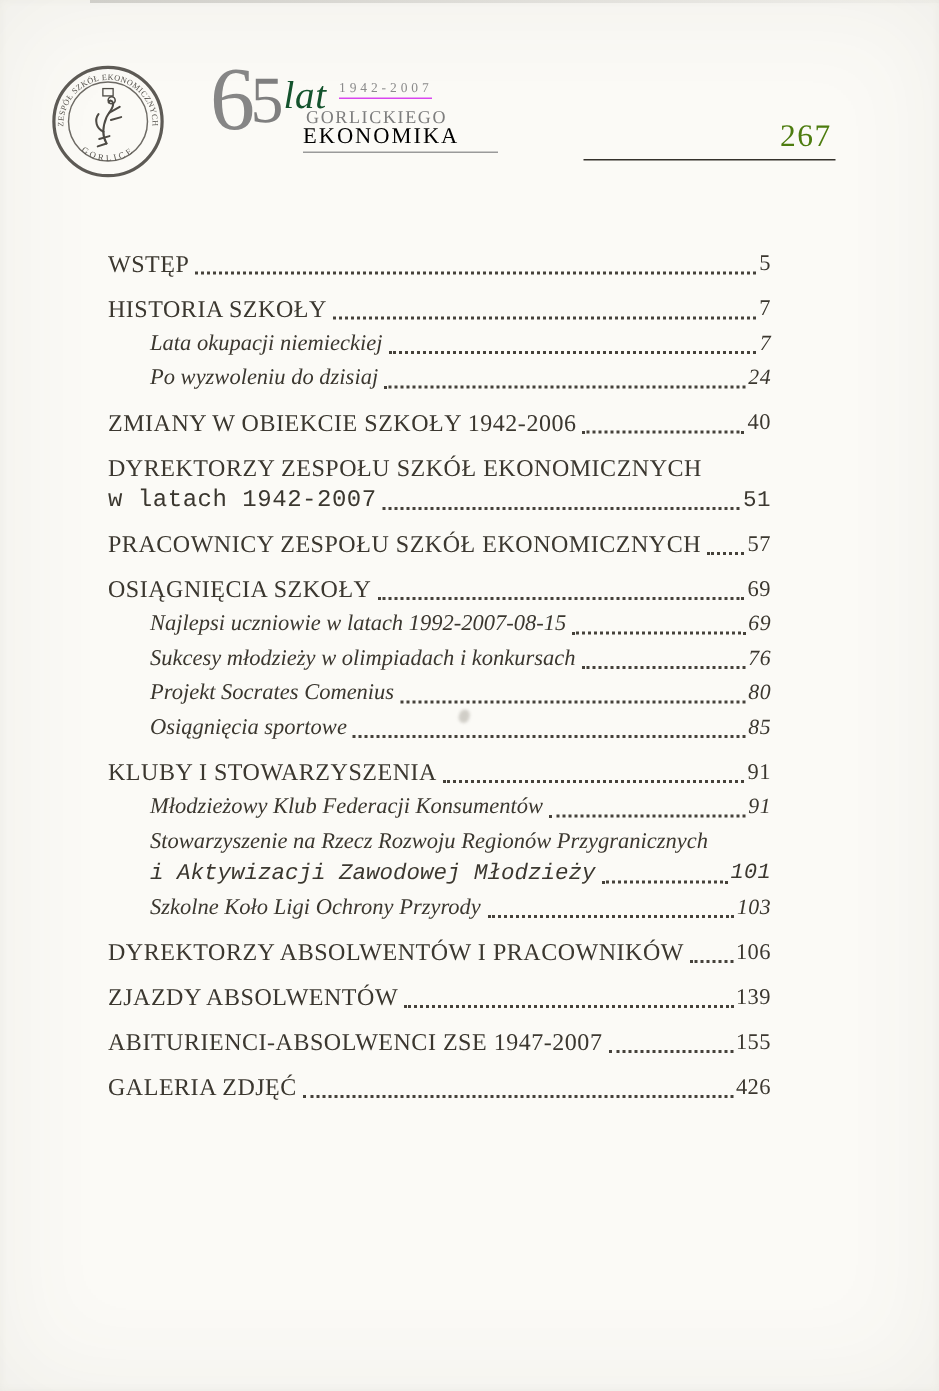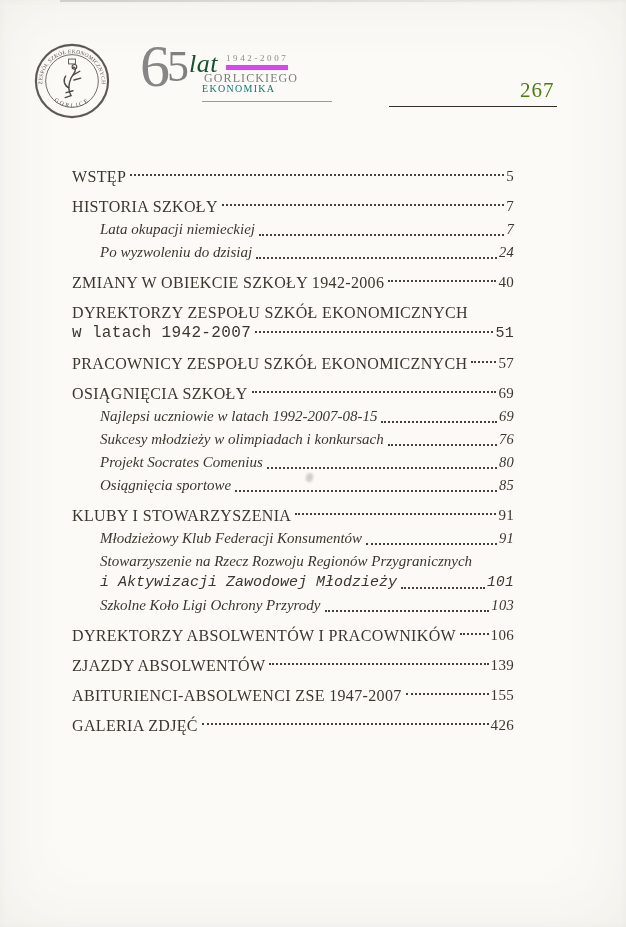--- a/index.html
+++ b/index.html
@@ -16,31 +16,31 @@
   .scan-smudge{position:absolute;left:306px;top:473px;width:7px;height:9px;
     background:#8d887d;opacity:.38;border-radius:45%;transform:rotate(18deg);filter:blur(1px);}
 
   
   .seal{position:absolute;left:33px;top:42px;width:78px;height:78px;}
   .logo65{position:absolute;left:140px;top:44px;width:170px;height:70px;color:#7b7b7b;}
   .logo65 .n6{position:absolute;left:0;top:-8px;font-size:60px;line-height:1;font-weight:400;color:#868686;}
   .logo65 .n5{position:absolute;left:27px;top:1px;font-size:44px;line-height:1;color:#7f7f7f;}
   .logo65 .lat{position:absolute;left:49px;top:5px;font-size:26px;font-style:italic;letter-spacing:.5px;color:#14532d;}
   .logo65 .years{position:absolute;left:86px;top:9px;font-size:9px;letter-spacing:2.6px;color:#8b8b8b;
-    border-bottom:5px solid #d946ef;padding-bottom:2px;white-space:nowrap;}
+    border-bottom:1px solid #d946ef;padding-bottom:2px;white-space:nowrap;}
   .logo65 .l1{position:absolute;left:64px;top:27px;font-size:12px;letter-spacing:1.1px;color:#7d7d7d;white-space:nowrap;}
-  .logo65 .l2{position:absolute;left:62px;top:39px;font-size:10px;letter-spacing:1.3px;color:#0f766e;white-space:nowrap;}
+  .logo65 .l2{position:absolute;left:62px;top:39px;font-size:15px;letter-spacing:1.3px;color:#000000;white-space:nowrap;}
   .logo65 .logo-rule{position:absolute;left:62px;top:57px;width:130px;border-top:1px solid #9a9a9a;}
   .pagenum{position:absolute;left:520px;top:78px;font-size:21px;letter-spacing:1px;color:#4d7c0f;}
   .header-rule{position:absolute;left:389px;top:106px;width:168px;border-top:1.6px solid #34312b;}
 
   
   .toc{position:absolute;left:72px;top:166px;width:442px;}
   .toc-row{display:flex;align-items:flex-end;line-height:21px;}
-  .toc-row.main{margin-top:9px;font-size:16px;letter-spacing:.35px;align-items:center;}
+  .toc-row.main{margin-top:9px;font-size:16px;letter-spacing:.35px;}
   .toc-row.sub{margin-top:2px;font-size:15px;font-style:italic;padding-left:28px;}
   .toc-row.cont{margin-top:0;font-family:Liberation Mono, monospace;}
   .toc-row:first-child{margin-top:0;}
   .toc-row .t{white-space:nowrap;}
   .leader{flex:1;min-width:14px;border-bottom:2px dotted #45413a;margin:0 2px 4px 4px;}
   .pg{font-size:14.5px;letter-spacing:.3px;}
   .toc-row.main .pg{font-size:15px;}
 </style>
 </head>
 <body>

